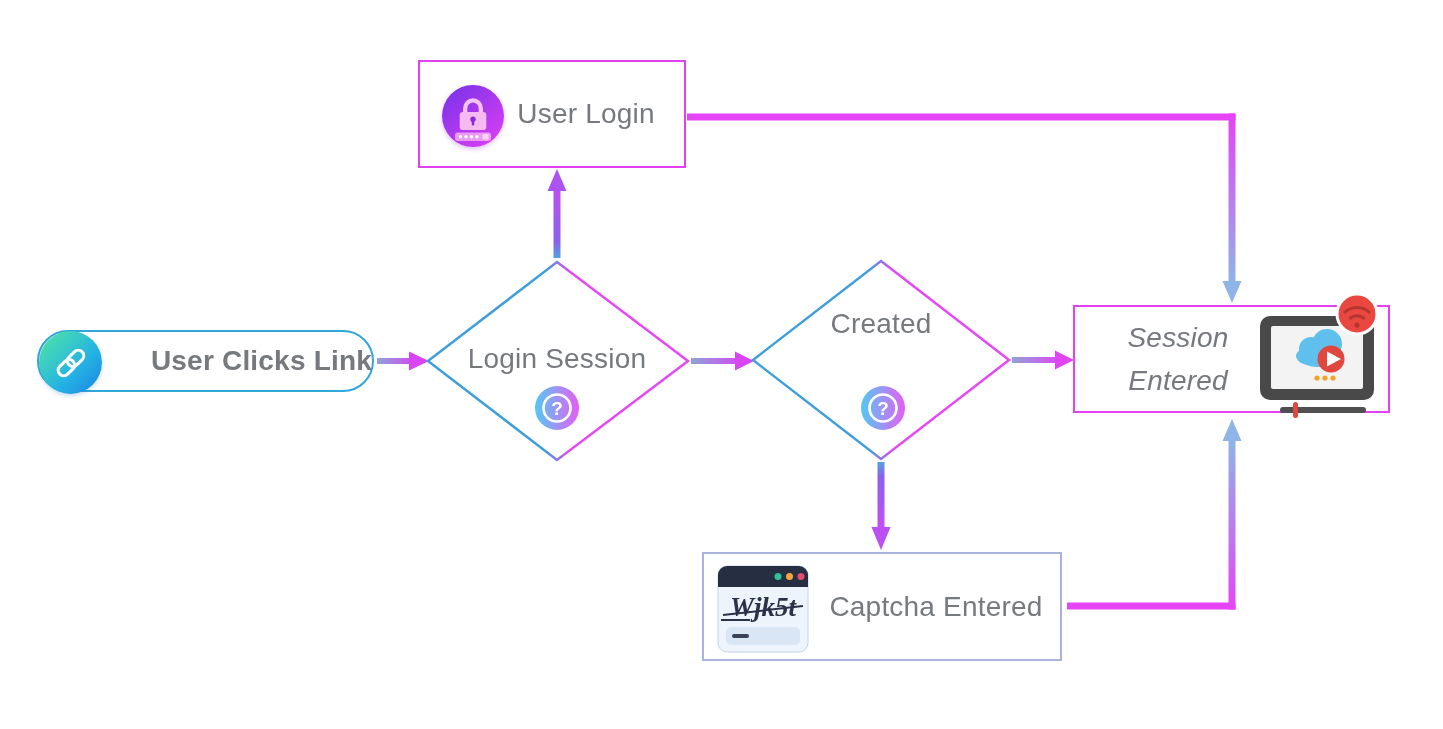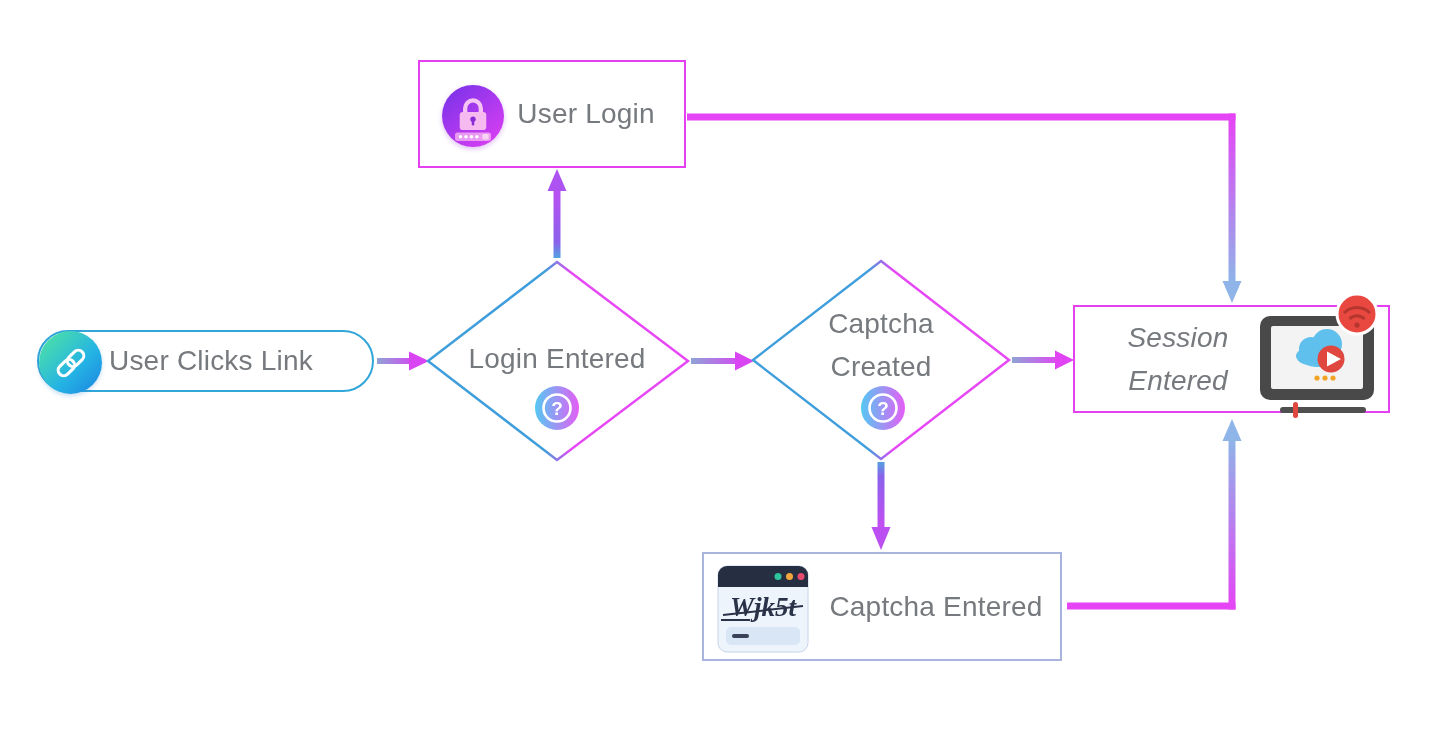--- a/index.html
+++ b/index.html
@@ -14,21 +14,21 @@
   .pill{
     left:37px;top:330px;width:337px;height:62px;
     border:2px solid #31a6d9;border-radius:32px;
   }
   .pill .icon-circle{
     position:absolute;left:0px;top:-1px;width:63px;height:63px;border-radius:50%;
     background:linear-gradient(135deg,#4fe3a4 5%,#24b3e4 60%,#1b82e0);
     display:flex;align-items:center;justify-content:center;
     box-shadow:0 2px 4px rgba(30,120,200,.25);
   }
-  .pill .label{flex:1;text-align:left;padding-left:70px;}
+  .pill .label{flex:1;text-align:right;padding-left:70px;font-weight:bold;}
   
   .rect-magenta{border:2.5px solid #e53ff2;}
   .rect-blue{border:2px solid #a8b4de;}
   .user-login{left:418px;top:60px;width:268px;height:108px;}
   .user-login .icon-circle{
     position:absolute;left:22px;top:23px;width:62px;height:62px;border-radius:50%;
     background:linear-gradient(140deg,#7e33ea 10%,#c13bf0 70%,#e141f2);
     display:flex;align-items:center;justify-content:center;
     box-shadow:0 2px 5px rgba(150,50,220,.3);
   }
@@ -210,23 +210,22 @@
         <text x="47" y="52" text-anchor="middle" font-family="Liberation Serif, serif" font-style="italic" font-weight="bold" font-size="27" fill="#2a3248">Wjk5t</text>
         <line x1="7" y1="51" x2="87" y2="42" stroke="#2a3248" stroke-width="2"></line>
         <line x1="5" y1="56" x2="34" y2="56" stroke="#2a3248" stroke-width="2"></line>
         <rect x="10" y="63" width="74" height="18" rx="5" fill="#d8e6f6"></rect>
         <rect x="16" y="70" width="17" height="4" rx="2" fill="#3a4258"></rect>
       </svg>
     </span>
     <span class="label">Captcha Entered</span>
   </div>
 
-  <div class="dlabel login">Login Entered</div>
+  <div class="dlabel login">Login Session</div>
   <div class="dlabel captcha">
-    <div>Captcha</div>
     <div>Created</div>
   </div>
 
   <span class="qicon q1">
     <svg width="44" height="44" viewBox="0 0 44 44">
       <defs>
         <linearGradient id="qg1" x1="0" y1="0" x2="1" y2="0">
           <stop offset="0" stop-color="#55c8f2"></stop>
             <stop offset="1" stop-color="#e45ef5"></stop>
         </linearGradient>

